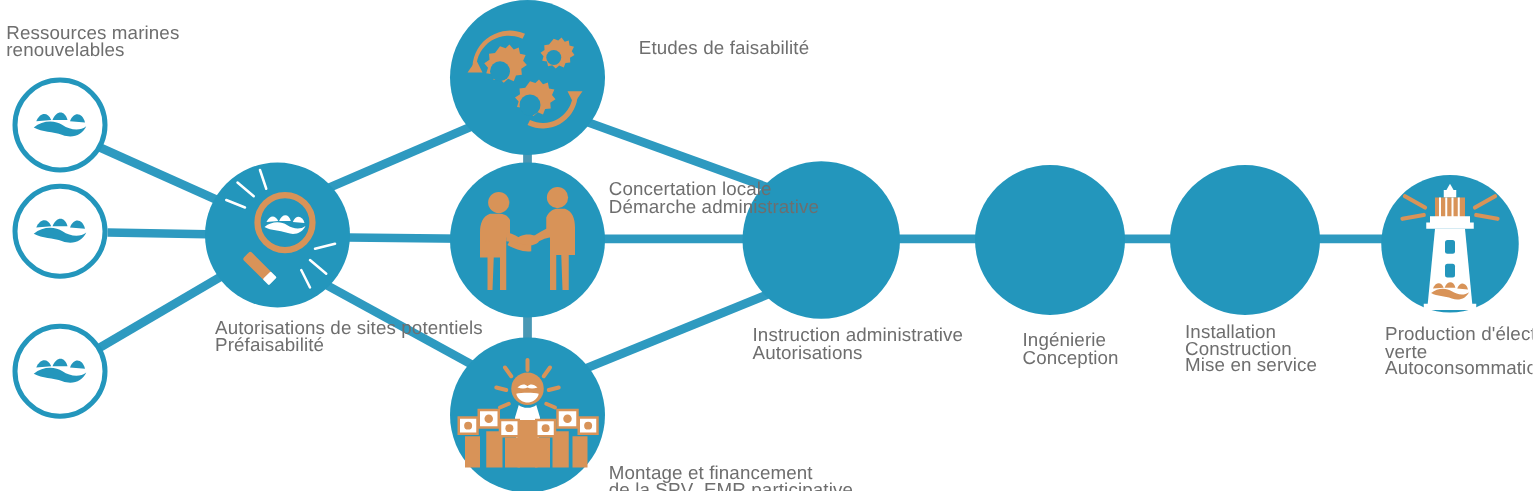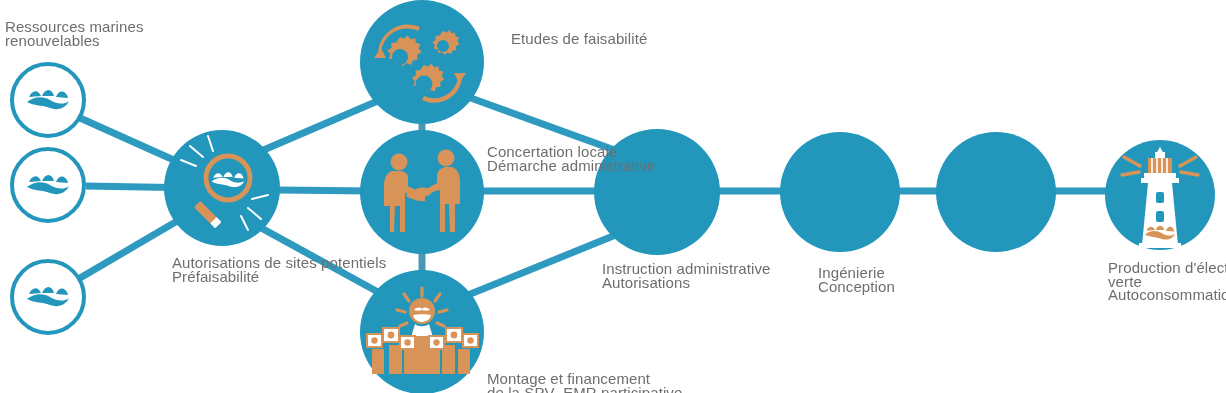--- a/index.html
+++ b/index.html
@@ -225,17 +225,20 @@
 Préfaisabilité</div>
 <div class="lbl" style="left:511px; top:32px;">Etudes de faisabilité</div>
 <div class="lbl" style="left:487px; top:145px;">Concertation locale
 Démarche administrative</div>
 <div class="lbl" style="left:487px; top:328px;margin-top:44px;">Montage et financement
 de la SPV  EMR participative</div>
 <div class="lbl" style="left:602px; top:262px;">Instruction administrative
 Autorisations</div>
 <div class="lbl" style="left:786px; top:266px;margin-left:32px;">Ingénierie
 Conception</div>
+<div class="lbl" style="left:948px; top:259px;">Installation
+Construction
+Mise en service</div>
 <div class="lbl" style="left:1108px; top:261px;">Production d'électricité
 verte
 Autoconsommation</div>
 
 </div>
 
 </body></html>

